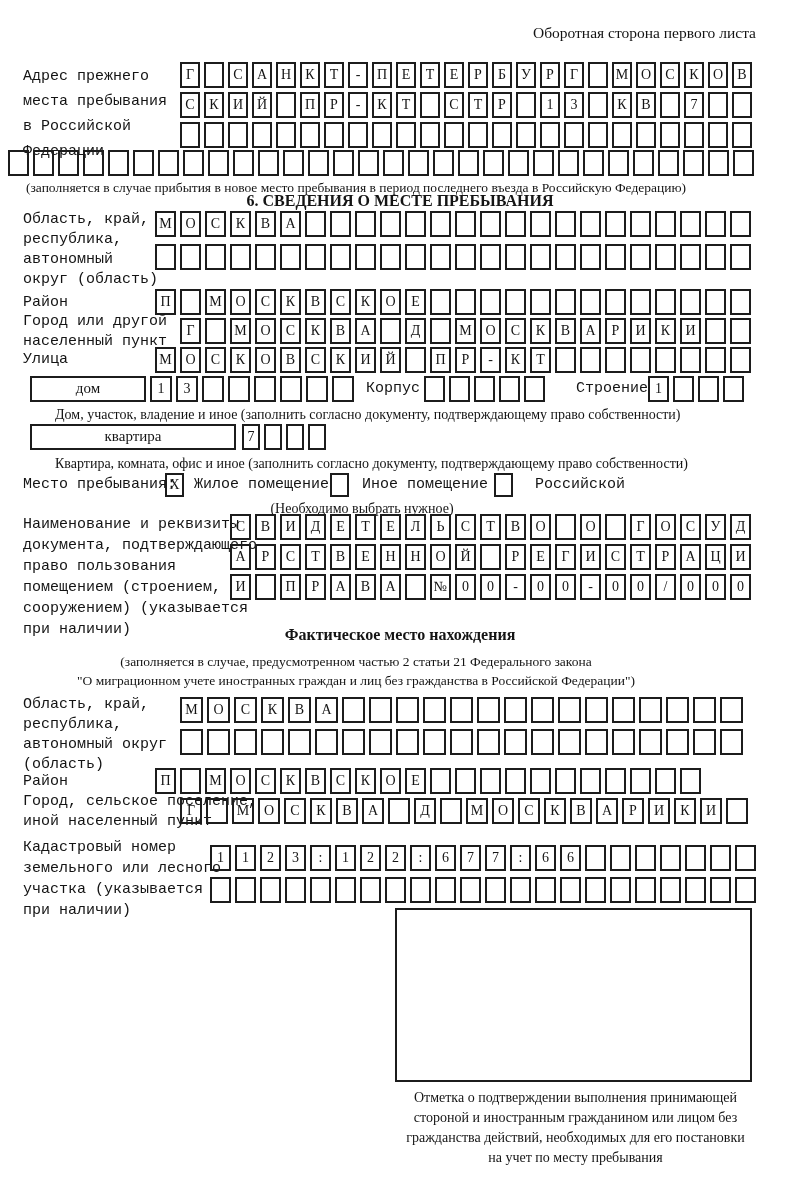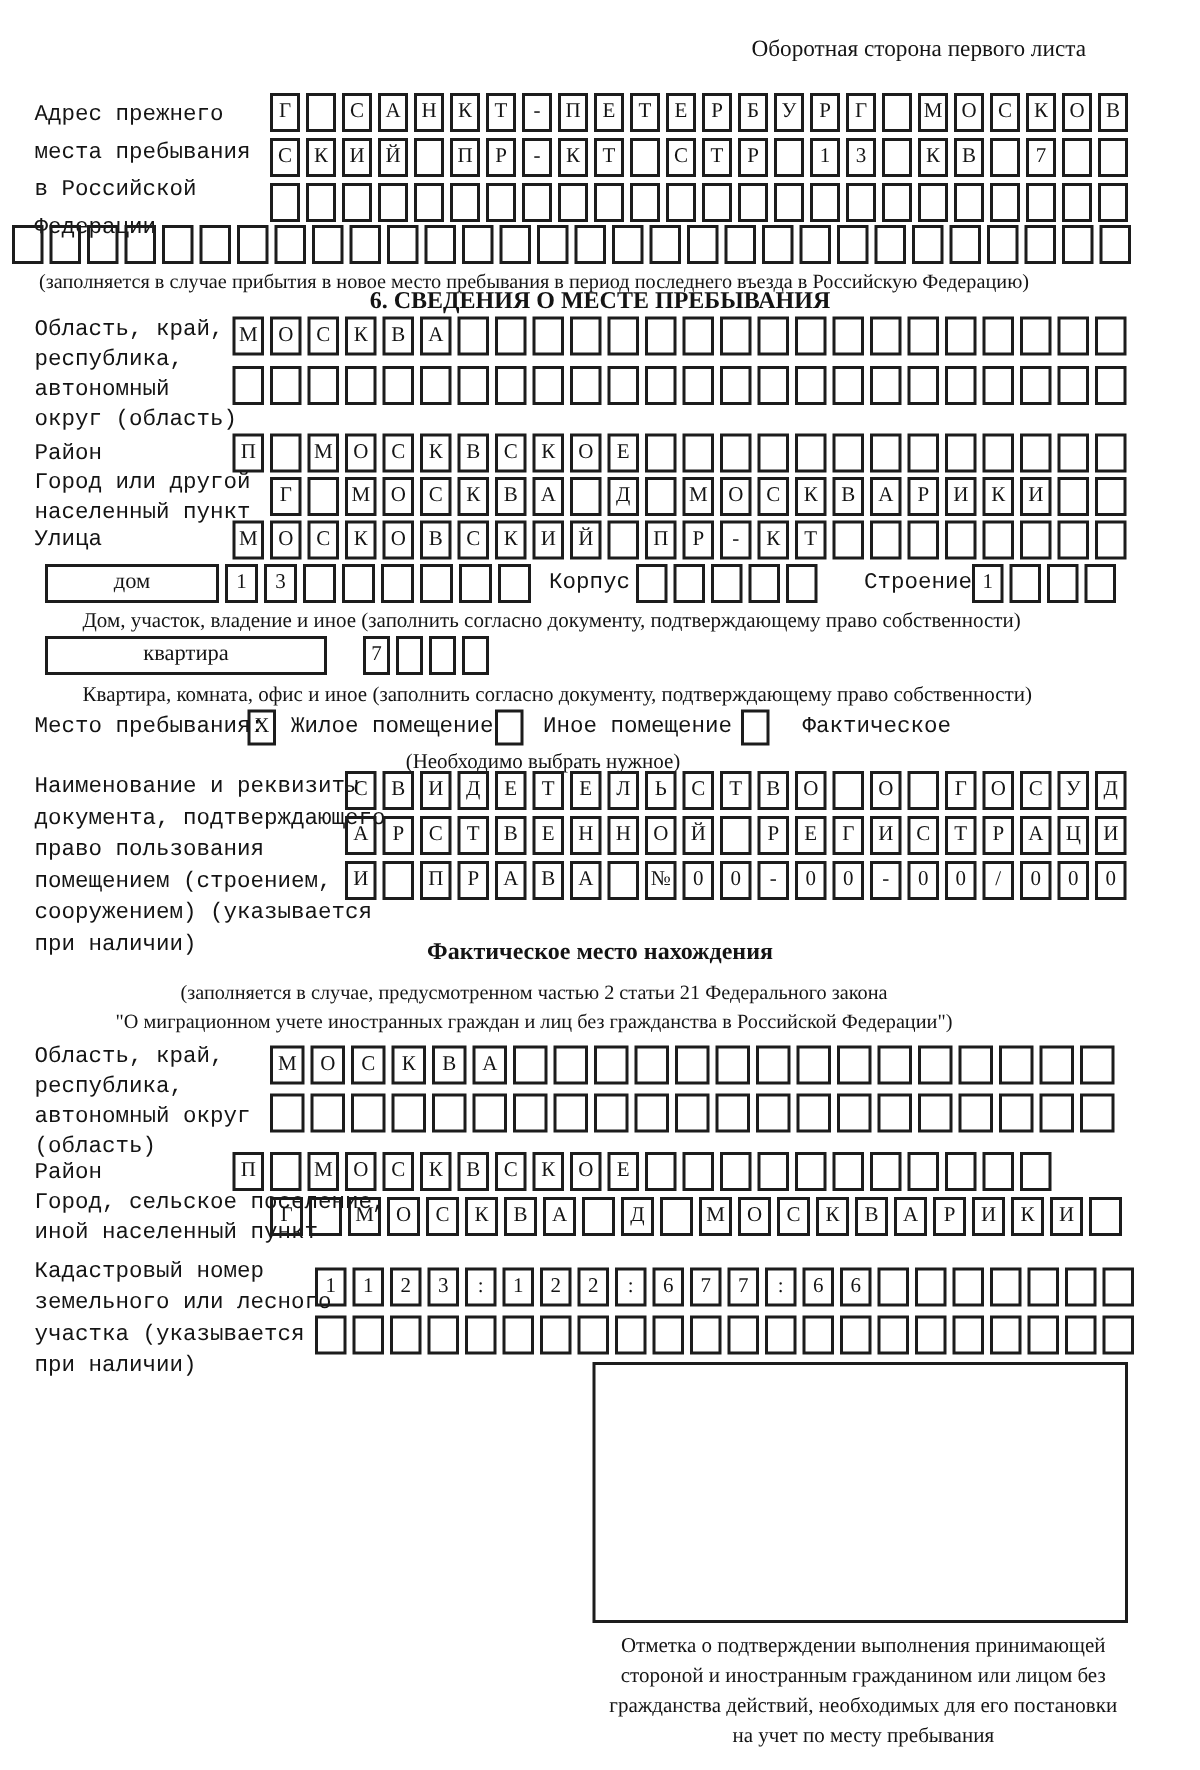--- a/index.html
+++ b/index.html
@@ -31,21 +31,21 @@
   }
   .stampbox{position:absolute;border:2px solid #1c1c1c;box-sizing:border-box;background:#fff;}
   .caption{position:absolute;font-size:14px;line-height:20px;text-align:center;}
   .header{position:absolute;font-size:15.5px;}
 </style>
 </head>
 <body>
 
 <div class="page">
 
-  <div class="header" style="top:24px;right:76px;margin-left:32px;">Оборотная сторона первого листа</div>
+  <div class="header" style="top:24px;right:44px;margin-left:32px;">Оборотная сторона первого листа</div>
 
   <div class="lbl" style="left:23px;top:64px;line-height:25px;">Адрес прежнего<br>места пребывания<br>в Российской<br>Федерации</div>
   <div class="row p24" style="left:180px;top:62px;">
       <div class="cell">Г</div>
       <div class="cell"></div>
       <div class="cell">С</div>
       <div class="cell">А</div>
       <div class="cell">Н</div>
       <div class="cell">К</div>
       <div class="cell">Т</div>
@@ -313,36 +313,36 @@
     </div>
   <div class="lbl" style="left:576px;top:379px;">Строение</div>
   <div class="row p25" style="left:648px;top:376px;">
       <div class="cell">1</div>
       <div class="cell"></div>
       <div class="cell"></div>
       <div class="cell"></div>
     </div>
   <div class="hint" style="left:23px;top:406px;">Дом, участок, владение и иное (заполнить согласно документу, подтверждающему право собственности)</div>
 
-  <div class="widebox" style="left:30px;top:424px;width:188px;">квартира</div>
+  <div class="widebox" style="left:30px;top:424px;width:206px;">квартира</div>
   <div class="row p22" style="left:242px;top:424px;">
       <div class="cell">7</div>
       <div class="cell"></div>
       <div class="cell"></div>
       <div class="cell"></div>
     </div>
   <div class="hint" style="left:23px;top:455px;">Квартира, комната, офис и иное (заполнить согласно документу, подтверждающему право собственности)</div>
 
   <div class="lbl" style="left:23px;top:475px;">Место пребывания:</div>
   <div class="chk" style="left:165px;top:473px;">X</div>
   <div class="lbl" style="left:194px;top:475px;">Жилое помещение</div>
   <div class="chk" style="left:330px;top:473px;"></div>
   <div class="lbl" style="left:362px;top:475px;">Иное помещение</div>
   <div class="chk" style="left:494px;top:473px;"></div>
-  <div class="lbl" style="left:535px;top:475px;">Фактическое</div>
+  <div class="lbl" style="left:535px;top:475px;">Российской</div>
   <div class="hint" style="left:160px;top:500px;width:340px;text-align:center;">(Необходимо выбрать нужное)</div>
 
   <div class="lbl" style="left:23px;top:514px;line-height:21px;">Наименование и реквизиты<br>документа, подтверждающего<br>право пользования<br>помещением (строением,<br>сооружением) (указывается<br>при наличии)</div>
   <div class="row p25" style="left:230px;top:514px;">
       <div class="cell">С</div>
       <div class="cell">В</div>
       <div class="cell">И</div>
       <div class="cell">Д</div>
       <div class="cell">Е</div>
       <div class="cell">Т</div>

